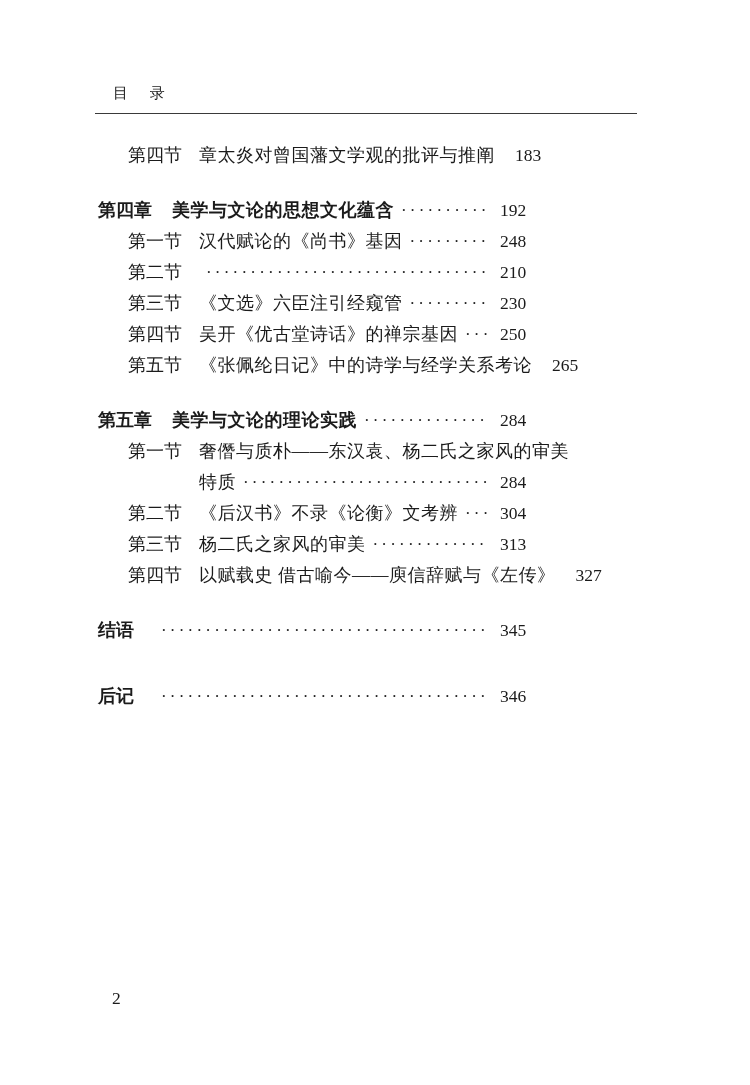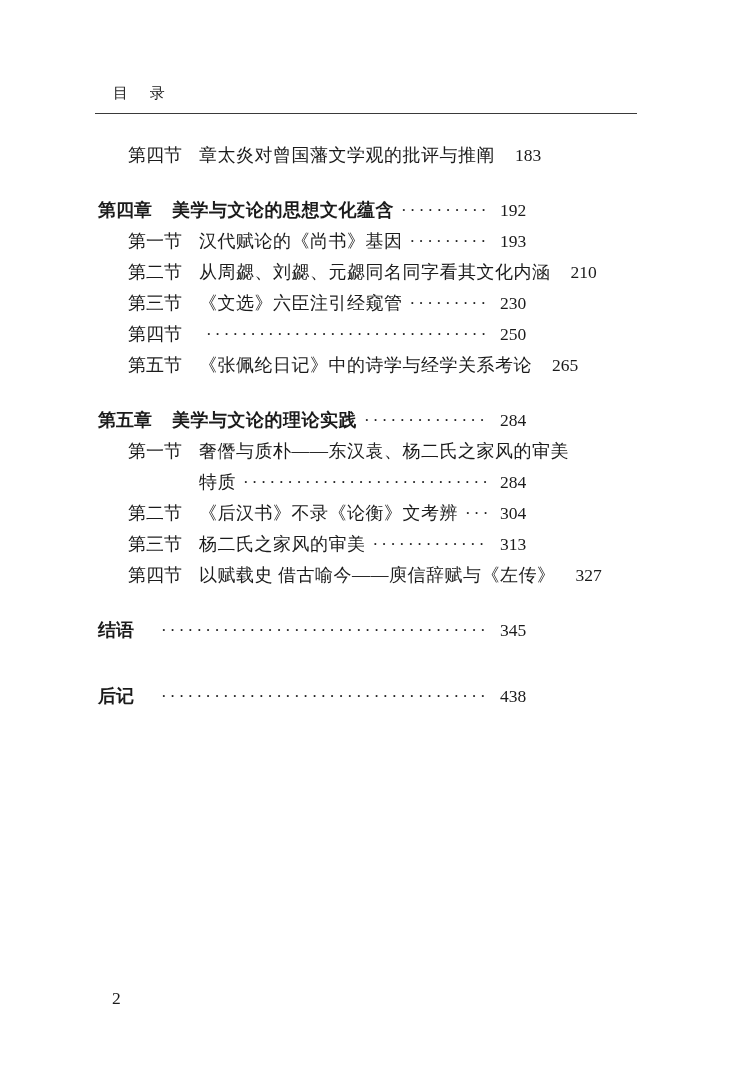--- a/index.html
+++ b/index.html
@@ -122,39 +122,39 @@
       <span class="label">第四章</span>
       <span class="title">美学与文论的思想文化蕴含</span>
       <span class="dots"></span>
       <span class="pagenum">192</span>
     </div>
 
     <div class="row section">
       <span class="label">第一节</span>
       <span class="title">汉代赋论的《尚书》基因</span>
       <span class="dots"></span>
-      <span class="pagenum">193</span>
+      <span class="pagenum">248</span>
     </div>
 
     <div class="row section">
       <span class="label">第二节</span>
-      <span class="title">从周勰、刘勰、元勰同名同字看其文化内涵</span>
       <span class="dots"></span>
       <span class="pagenum">210</span>
     </div>
 
     <div class="row section">
       <span class="label">第三节</span>
       <span class="title">《文选》六臣注引经窥管</span>
       <span class="dots"></span>
       <span class="pagenum">230</span>
     </div>
 
     <div class="row section">
       <span class="label">第四节</span>
+      <span class="title">吴开《优古堂诗话》的禅宗基因</span>
       <span class="dots"></span>
       <span class="pagenum">250</span>
     </div>
 
     <div class="row section">
       <span class="label">第五节</span>
       <span class="title">《张佩纶日记》中的诗学与经学关系考论</span>
       <span class="dots"></span>
       <span class="pagenum">265</span>
     </div>
@@ -200,20 +200,20 @@
 
     <div class="row chapter gap-before">
       <span class="label">结语</span>
       <span class="dots"></span>
       <span class="pagenum">345</span>
     </div>
 
     <div class="row chapter gap-before-lg">
       <span class="label">后记</span>
       <span class="dots"></span>
-      <span class="pagenum">438</span>
+      <span class="pagenum">346</span>
     </div>
 
   </div>
 
   <div class="folio">2</div>
 
 </div>
 
 </body></html>

